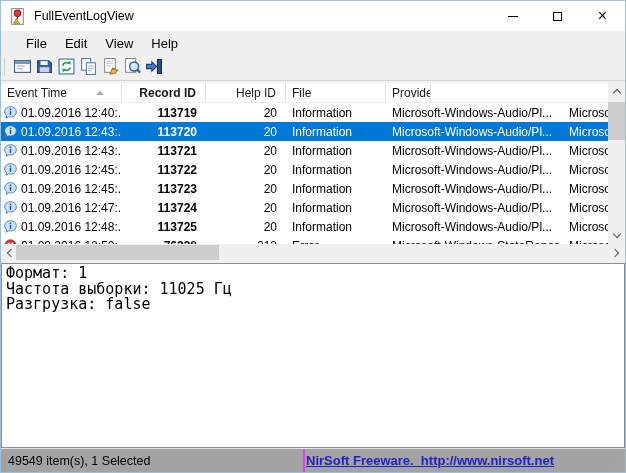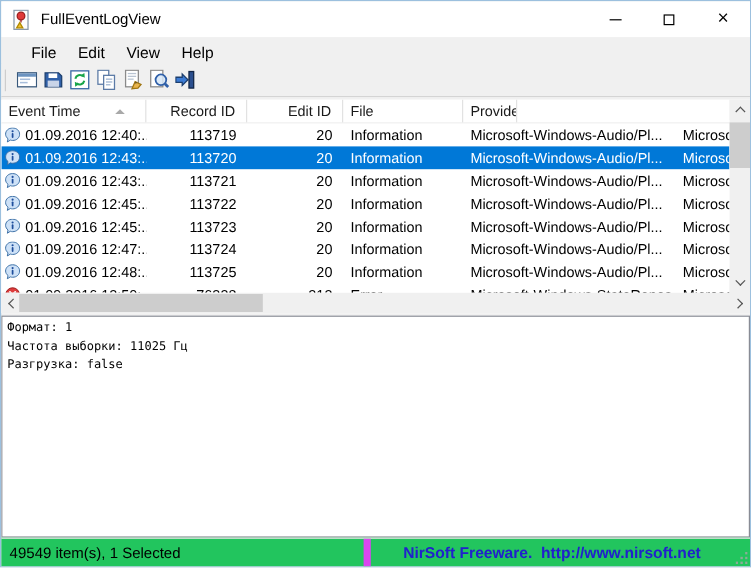--- a/index.html
+++ b/index.html
@@ -25,21 +25,21 @@
   .toolbar{height:28px;background:#f0f0f0;display:flex;align-items:center;border-bottom:1px solid #d4d4d4;flex:0 0 auto;}
   .grip-line{width:1px;height:18px;background:#cdcdcd;margin-left:3px;margin-right:6px;}
   .tb-btn{width:22px;height:24px;display:flex;align-items:center;justify-content:center;background:transparent;border:none;padding:0;}
   .sep2{height:2px;background:#f0f0f0;flex:0 0 auto;}
   
   .listview{height:178px;background:#fff;position:relative;overflow:hidden;flex:0 0 auto;}
   .lv-header{height:20px;display:flex;background:#fff;font-size:12px;color:#1a1a1a;position:relative;border-bottom:1px solid #ececec;}
   .hcell{display:flex;align-items:center;padding:0 6px;border-right:1px solid #e2e2e2;height:100%;overflow:hidden;white-space:nowrap;}
   .hcell.r{justify-content:flex-end;padding-right:9px;}
   .c-time{width:121px;flex:0 0 auto;}
-  .c-record{width:84px;flex:0 0 auto;}
+  .c-record{width:84px;flex:0 0 auto;font-weight:bold;}
   .c-event{width:80px;flex:0 0 auto;}
   .c-level{width:100px;flex:0 0 auto;}
   .c-channel{width:177px;flex:0 0 auto;}
   .c-provider{width:45px;flex:0 0 auto;}
   .sort-arrow{position:absolute;left:95px;top:8px;width:0;height:0;
     border-left:4px solid transparent;border-right:4px solid transparent;border-bottom:4px solid #a9a9a9;}
   .lv-body{position:absolute;top:20px;left:0;width:607px;height:141px;overflow:hidden;background:#fff;}
   .lv-row{height:19px;display:flex;align-items:center;font-size:12px;white-space:nowrap;}
   .lv-row .cell{overflow:hidden;white-space:nowrap;padding:0 6px;}
   .lv-row .cell.r{text-align:right;padding-right:9px;}
@@ -52,27 +52,27 @@
   .sb-btn{position:absolute;width:17px;height:17px;display:flex;align-items:center;justify-content:center;background:#f0f0f0;}
   .hscroll{position:absolute;bottom:0;left:0;width:624px;height:17px;background:#f0f0f0;}
   .hthumb{position:absolute;top:1px;left:15px;width:203px;height:15px;background:#cdcdcd;}
   .chev{width:6px;height:6px;border-left:1px solid #555;border-bottom:1px solid #555;display:block;}
   .chev.up{transform:rotate(135deg);margin-top:3px;}
   .chev.down{transform:rotate(-45deg);margin-bottom:3px;}
   .chev.left{transform:rotate(45deg);margin-left:3px;}
   .chev.right{transform:rotate(225deg);margin-right:3px;}
   
   .details{height:185px;margin-top:2px;background:#fff;border:1px solid #898c95;
-    font-family:"DejaVu Sans Mono",monospace;font-size:10px;line-height:15.5px;
+    font-family:"DejaVu Sans Mono",monospace;font-size:15px;line-height:15.5px;
     padding:2px 4px;overflow:hidden;flex:0 0 auto;}
   
-  .statusbar{height:24px;background:#22c55e;border-top:1px solid #e3e3e3;display:flex;align-items:stretch;flex:0 0 auto;position:relative;}
+  .statusbar{height:24px;background:#a3a3a3;border-top:1px solid #e3e3e3;display:flex;align-items:stretch;flex:0 0 auto;position:relative;}
   .status-left{width:302px;display:flex;align-items:center;padding-left:7px;font-size:12.5px;flex:0 0 auto;}
-  .status-right{flex:1;border-left:6px solid #d946ef;display:flex;align-items:center;padding-left:27px;
-    font-weight:bold;font-size:13px;color:var(--blue,#2121cc);white-space:pre;}
+  .status-right{flex:1;border-left:2px solid #d946ef;display:flex;align-items:center;padding-left:1px;
+    font-weight:bold;font-size:13px;color:var(--blue,#2121cc);white-space:pre;text-decoration:underline;}
   .resize-grip{position:absolute;right:2px;bottom:2px;width:10px;height:10px;opacity:.8;}
 </style>
 </head>
 <body>
 
 <div class="window">
 
   <div class="titlebar">
     <span class="app-icon">
       <svg viewBox="0 0 16 16" width="17" height="17">
@@ -162,21 +162,21 @@
       </svg>
     </button>
   </div>
   <div class="sep2"></div>
 
   <div class="listview">
     <div class="lv-header">
       <div class="hcell c-time">Event Time</div>
       <span class="sort-arrow"></span>
       <div class="hcell c-record r">Record ID</div>
-      <div class="hcell c-event r">Edit ID</div>
+      <div class="hcell c-event r">Help ID</div>
       <div class="hcell c-level">File</div>
       <div class="hcell c-provider">Provider</div>
     </div>
     <div class="lv-body">
         <div class="lv-row">
     <span class="cell c-time time-cell">
       <span class="row-icon">
               <svg viewBox="0 0 16 16" width="13" height="13">
                 <path d="M8 0.8 C12.2 0.8 15.2 3.6 15.2 7.2 C15.2 10.8 12.2 13.6 8 13.6 C7.2 13.6 6.4 13.5 5.7 13.2 L2.6 15.2 L3.3 11.9 C1.9 10.7 0.8 9.1 0.8 7.2 C0.8 3.6 3.8 0.8 8 0.8 Z" fill="#cde1f7" stroke="#3a6ea5"></path>
                 <circle cx="8" cy="4.2" r="1.1" fill="#1f4e9c"></circle>

